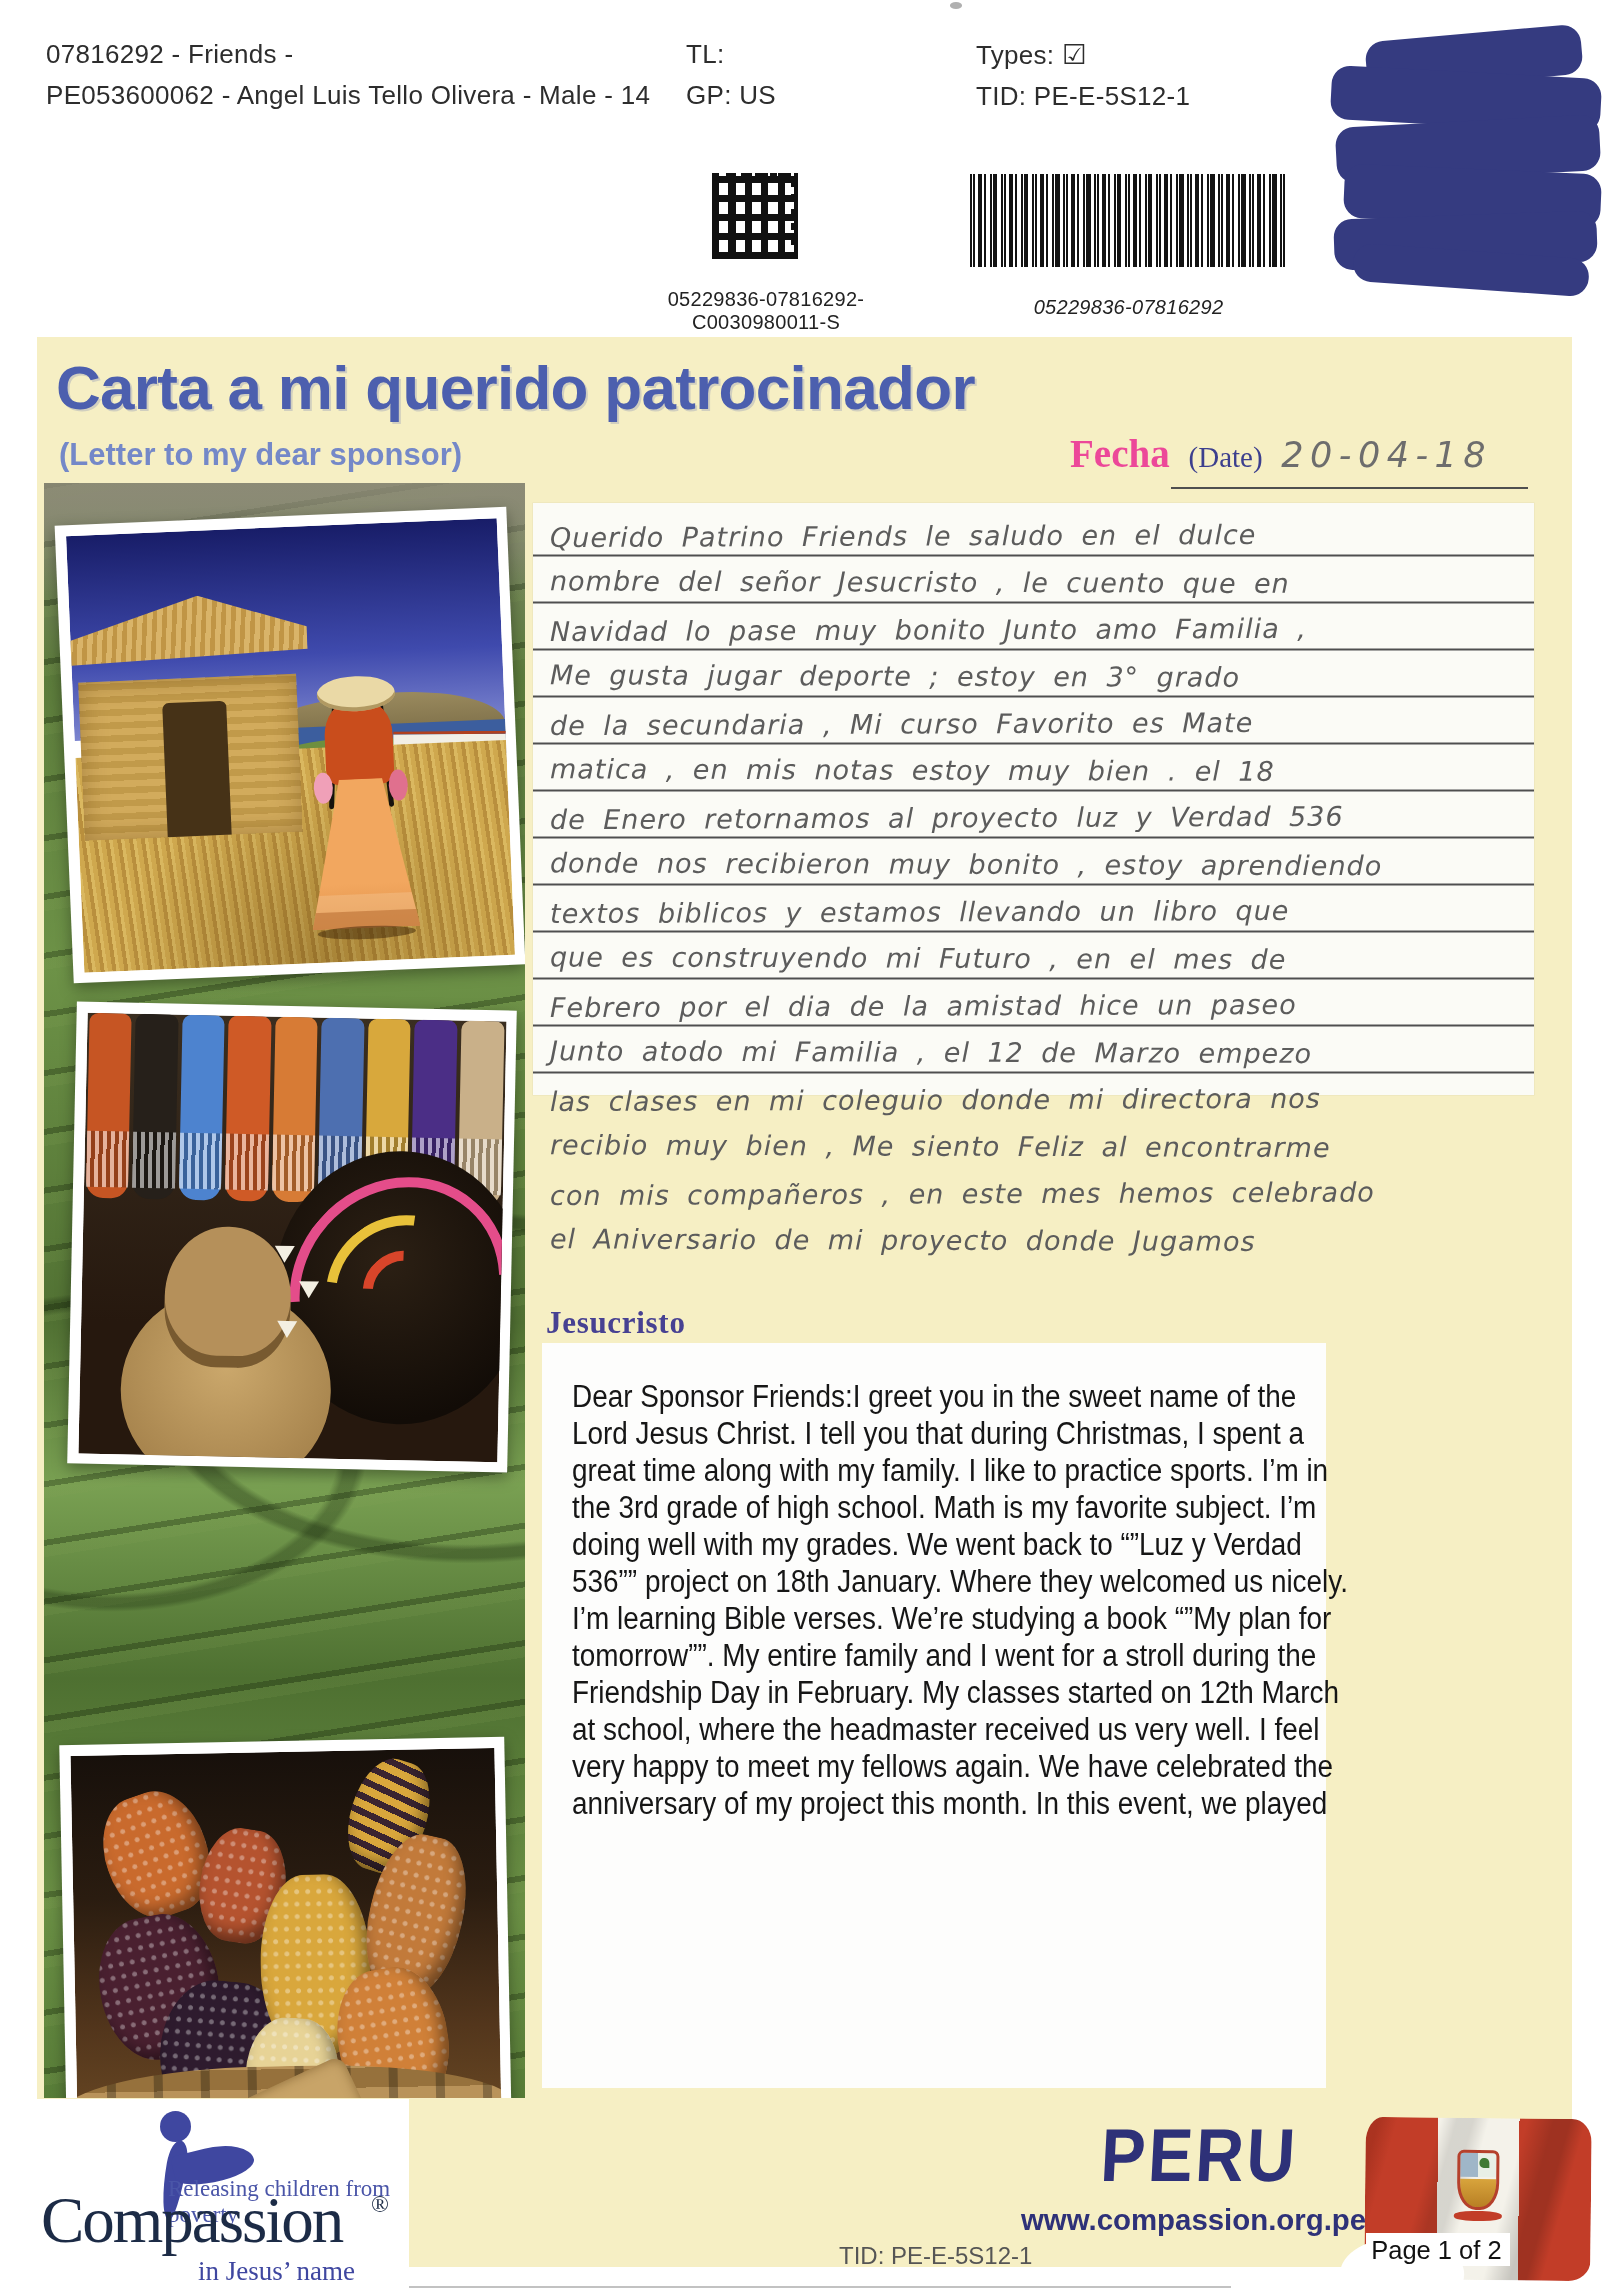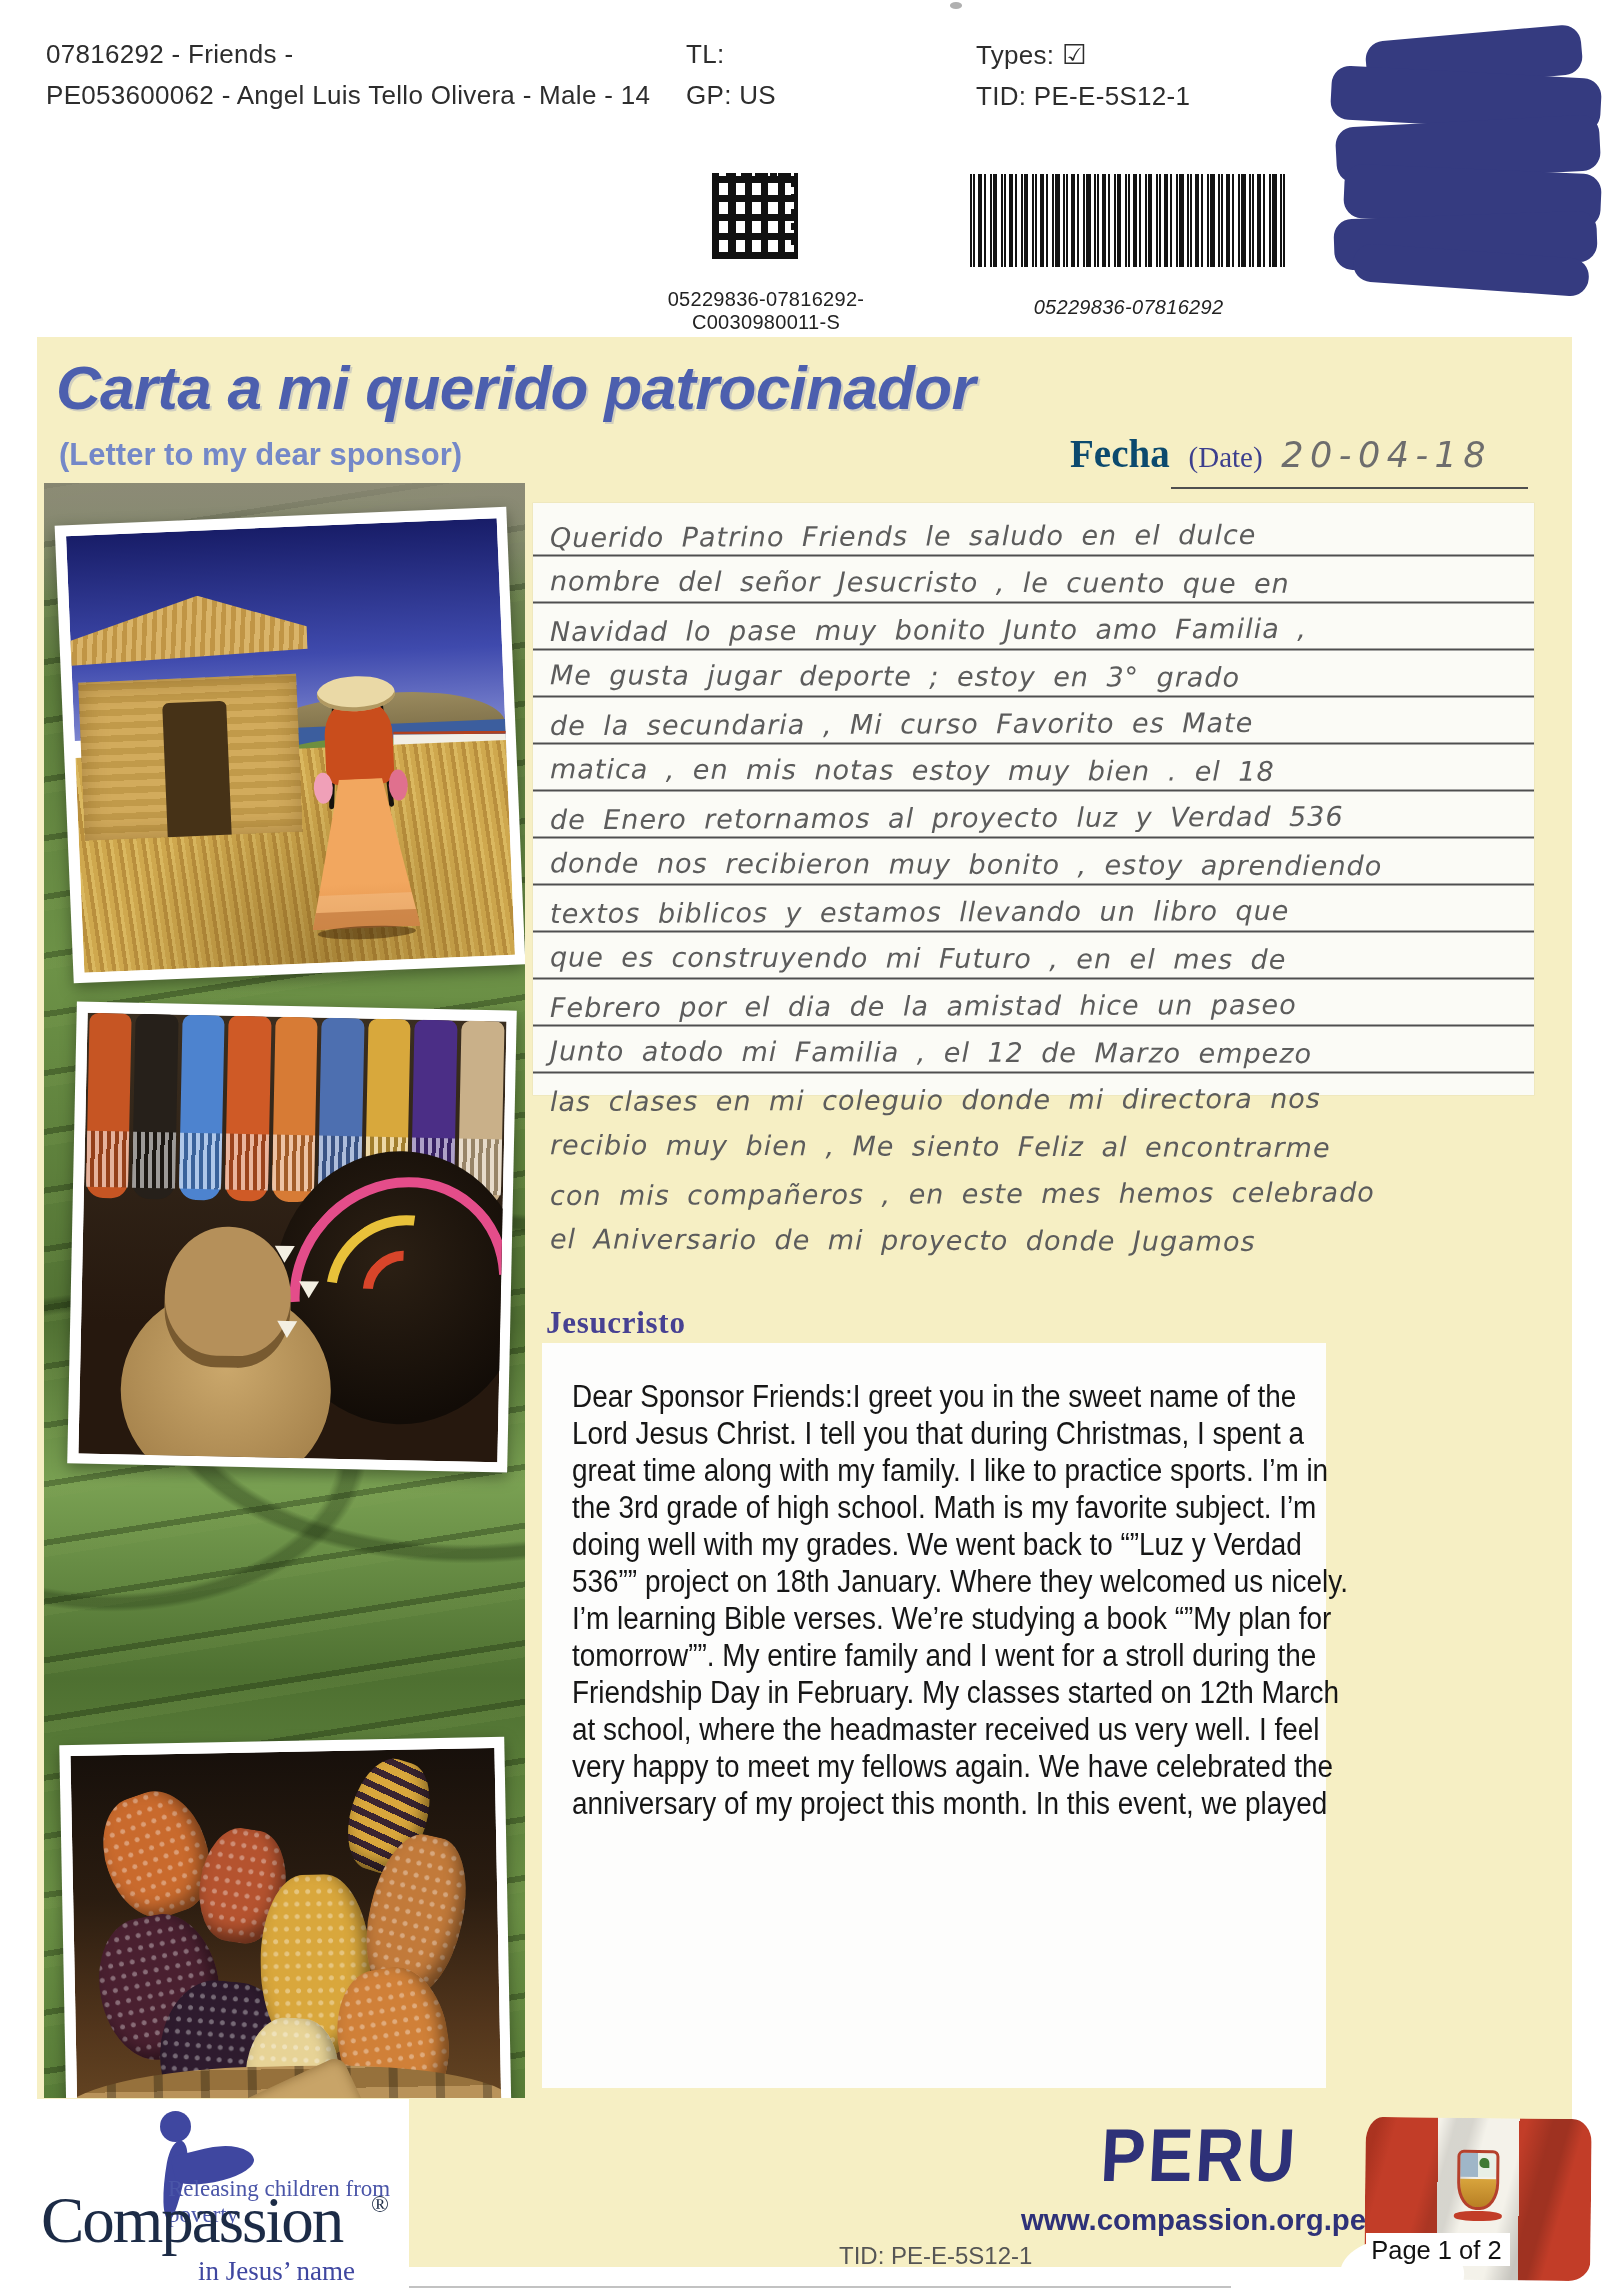--- a/index.html
+++ b/index.html
@@ -49,25 +49,25 @@
       #121212 19.6px 21.6px, #fff 21.6px 23px,
       #121212 23px 27.5px, #fff 27.5px 31px); }
   .code-cap { font-size:20px; color:#222; text-align:center; letter-spacing:0.3px; }
   #dm-cap { left:622px;  top:288px; width:288px; }
   #bc-cap { left:970px; top:296px; width:317px;font-style:italic; }
 
   
   .sheet { left:37px; top:337px; width:1535px; height:1930px; background:#f6efc4; }
 
   .title { left:56px; top:352px; font-size:62px; font-weight:800; color:#4c5fae;
-           letter-spacing:-0.7px; text-shadow:2px 2px 0 rgba(76,95,174,.22);font-style:italic; }
+           letter-spacing:-0.7px; text-shadow:2px 2px 0 rgba(76,95,174,.22); }
   .subtitle { left:59px; top:437px; font-size:31px; font-weight:700; color:#7488c8; }
 
   .fecha-row { left:1070px; top:431px; }
-  .fecha-label { font-family:"Liberation Serif", serif; font-weight:bold; font-size:39px; color:#0c4a6e; }
+  .fecha-label { font-family:"Liberation Serif", serif; font-weight:bold; font-size:39px; color:#ec4899; }
   .fecha-sub   { font-family:"Liberation Serif", serif; font-size:29px; color:#3c3f8e;margin-left:16px; }
   .fecha-val   { font-family:"DejaVu Sans", sans-serif; font-style:italic; font-size:35px;
                  color:#6d6d6d; letter-spacing:6.5px; margin-left:15.7px; }
   .fecha-line { left:1171px; top:487px; width:357px; height:2px; background:#4f4f4f; }
 
   
   .photocol { left:44px; top:483px; width:481px; height:1615px; overflow:hidden;
     background:
       linear-gradient(to bottom, rgba(140,138,118,.85), rgba(140,138,118,0) 7%),
       radial-gradient(ellipse 497px 275px at 88% 56%, transparent 57%, rgba(20,35,10,.34) 59% 62%, transparent 64%),

